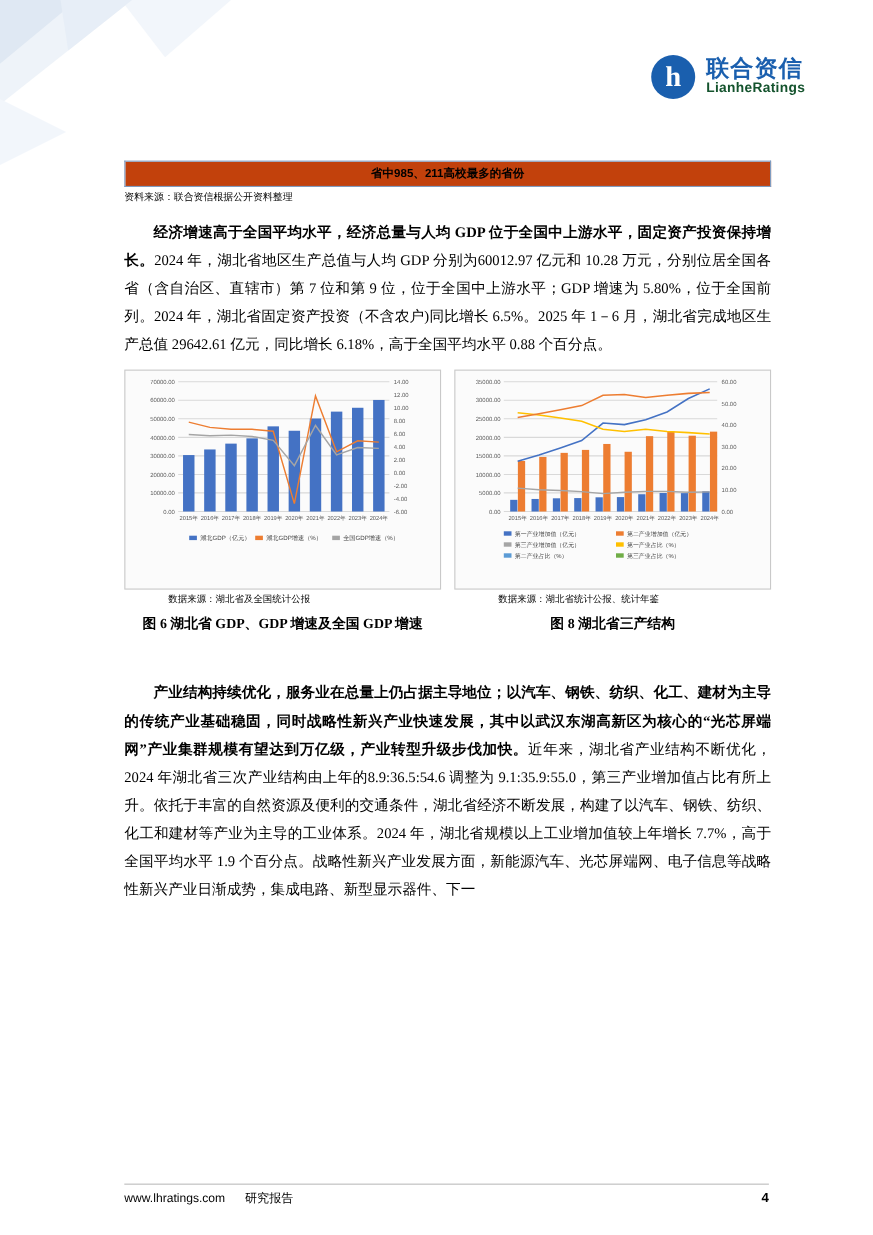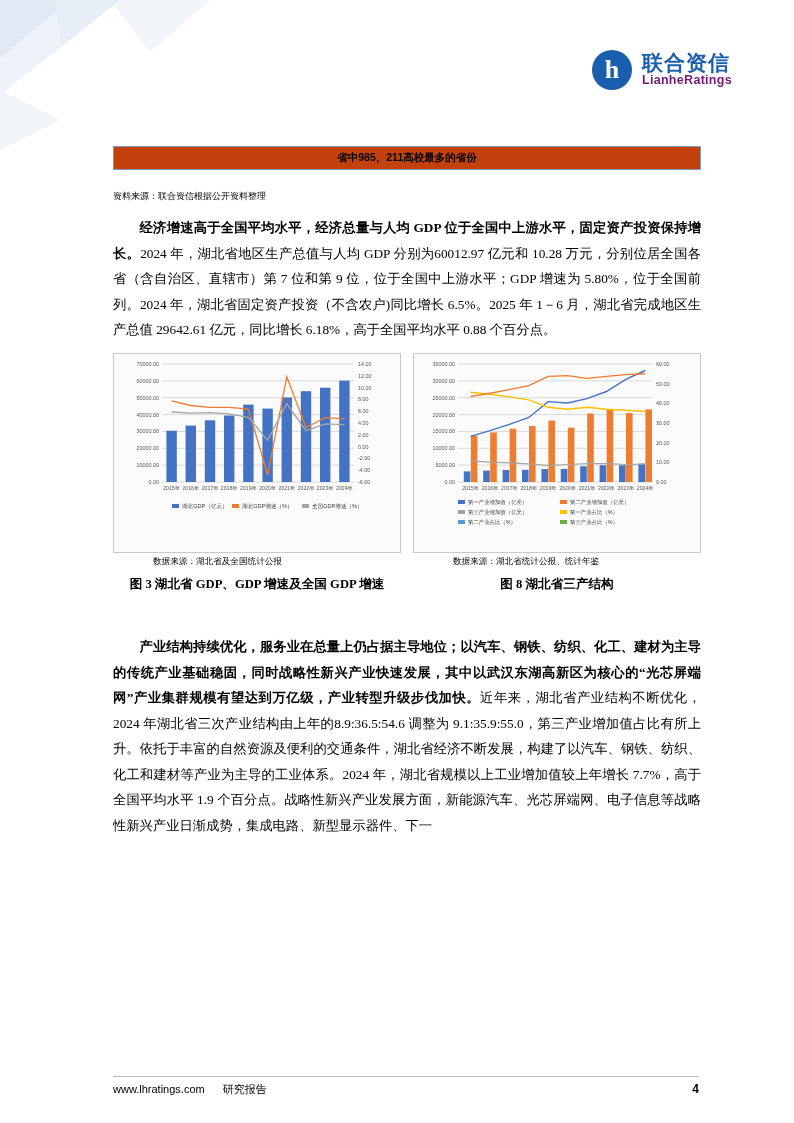--- a/index.html
+++ b/index.html
@@ -12,21 +12,21 @@
   }
   
   .corner-deco { position:absolute; top:0; left:0; width:300px; height:150px; overflow:hidden; }
   .corner-deco svg { display:block; }
 
   .logo-wrap { position:absolute; top:50px; right:62px; display:flex; align-items:center; gap:10px; }
   .logo-mark { width:40px; height:40px; border-radius:50%; background:#1a5fae; display:flex; align-items:center; justify-content:center; }
   .logo-mark span { color:#fff; font-family:"Liberation Serif", serif; font-size:26px; font-weight:bold; line-height:1; }
   .logo-text { line-height:1.05; }
   .logo-cn { font-family:"Liberation Sans", sans-serif; font-size:21px; font-weight:bold; color:#1a5fae; letter-spacing:1px; }
-  .logo-en { font-family:"Liberation Sans", sans-serif; font-size:12.5px; font-weight:bold; color:#701a75; letter-spacing:0.3px; }
+  .logo-en { font-family:"Liberation Sans", sans-serif; font-size:12.5px; font-weight:bold; color:#14532d; letter-spacing:0.3px; }
 
   .page { position:absolute; left:0; top:0; width:794px; height:1123px; }
   .content { position:absolute; left:113px; top:146px; width:588px; }
 
   
   .tbl { width:100%; border-collapse:collapse; }
   .tbl td {
     border:1px solid #7f9cc0;
     background:#c2410c;
     height:20px;
@@ -34,21 +34,21 @@
     font-family:"Liberation Sans", sans-serif;
     font-size:10.5px;
     font-weight:bold;
     color:#000;
     padding:1px 2px;
   }
   .src-note {
     font-family:Liberation Mono, monospace;
     font-size:9px;
     color:#000;
-    margin-top:20px;
+    margin-top:3px;
     margin-bottom:12px;
   }
 
   p.body {
     font-size:13.3px;
     line-height:1.92;
     text-align:justify;
     text-justify:inter-ideograph;
     margin:0 0 2px 0;
     text-indent:2em;
@@ -204,21 +204,21 @@
               <rect x="58" y="150" width="7" height="4" fill="#4472c4"></rect>
               <text x="68" y="154">湖北GDP（亿元）</text>
               <rect x="118" y="150" width="7" height="4" fill="#ed7d31"></rect>
               <text x="128" y="154">湖北GDP增速（%）</text>
               <rect x="188" y="150" width="7" height="4" fill="#a5a5a5"></rect>
               <text x="198" y="154">全国GDP增速（%）</text>
             </g>
           </svg>
         </div>
         <div class="chart-src">数据来源：湖北省及全国统计公报</div>
-        <div class="fig-cap">图 3   湖北省 GDP、GDP 增速及全国 GDP 增速</div>
+        <div class="fig-cap">图 6   湖北省 GDP、GDP 增速及全国 GDP 增速</div>
       </div>
 
       <div class="chart-box">
         <div class="chart-frame">
           <svg width="286" height="196" viewBox="0 0 286 196">
             <g stroke="#d9d9d9" stroke-width="1">
               <line x1="44" y1="128" x2="238" y2="128"></line>
               <line x1="44" y1="111.1" x2="238" y2="111.1"></line>
               <line x1="44" y1="94.3" x2="238" y2="94.3"></line>
               <line x1="44" y1="77.4" x2="238" y2="77.4"></line>

